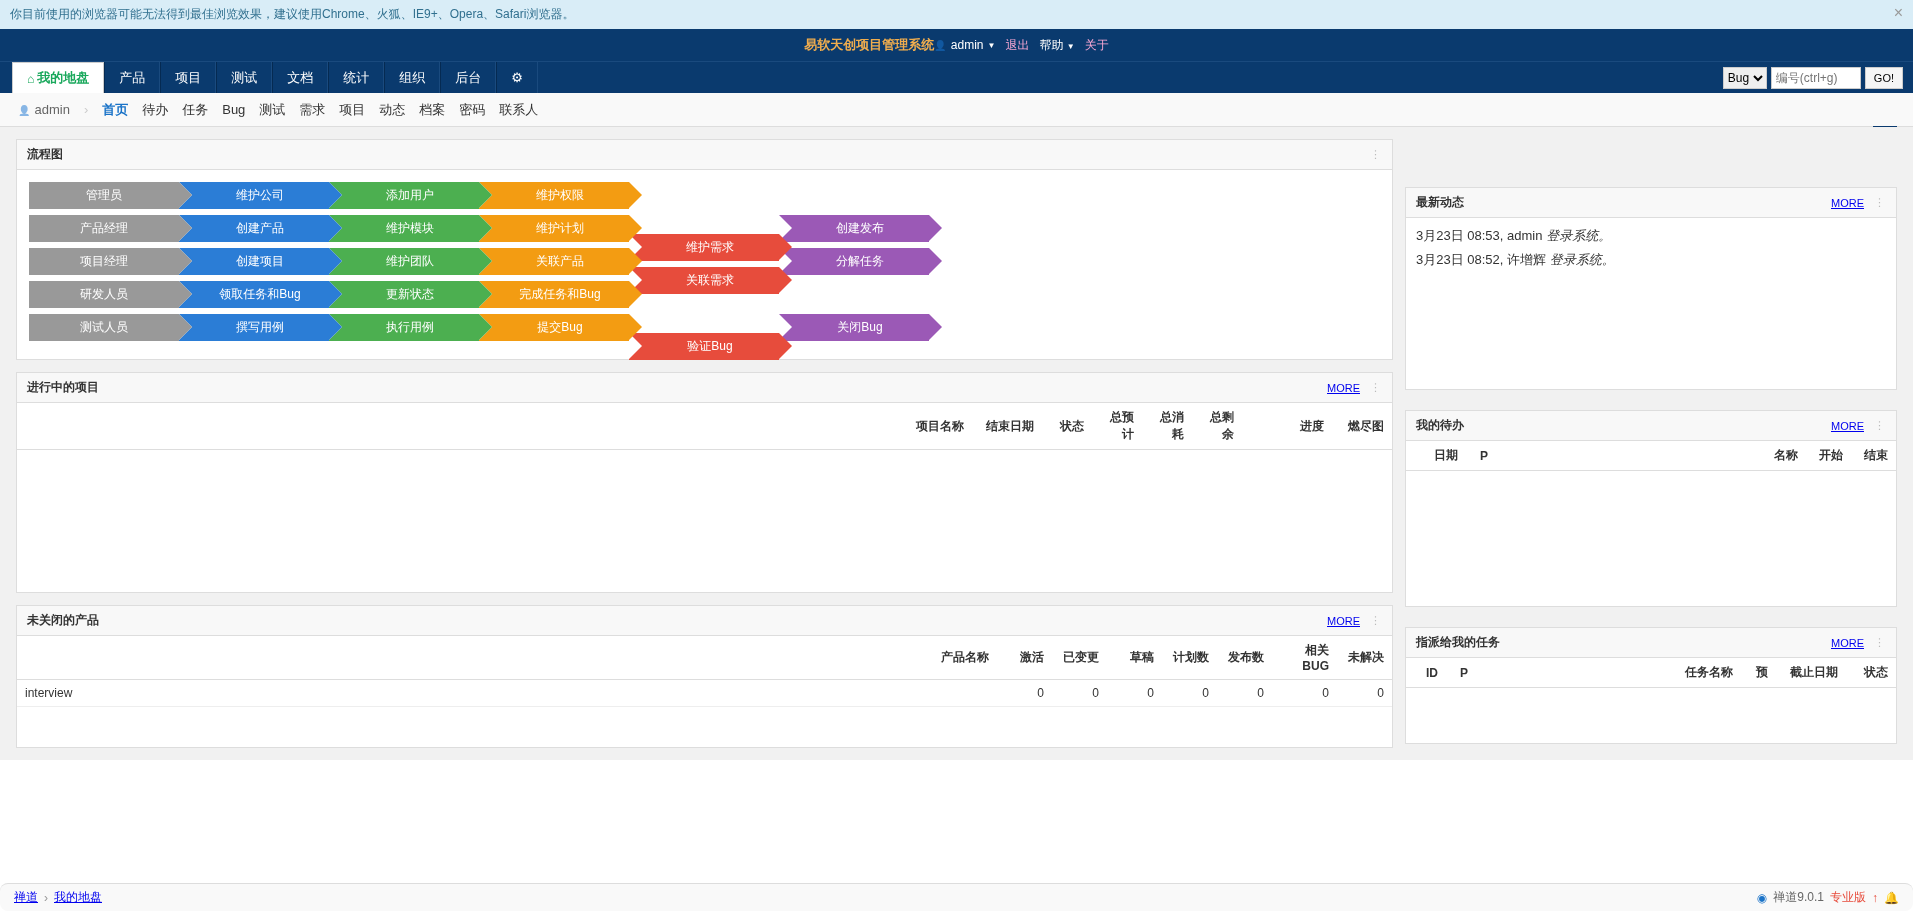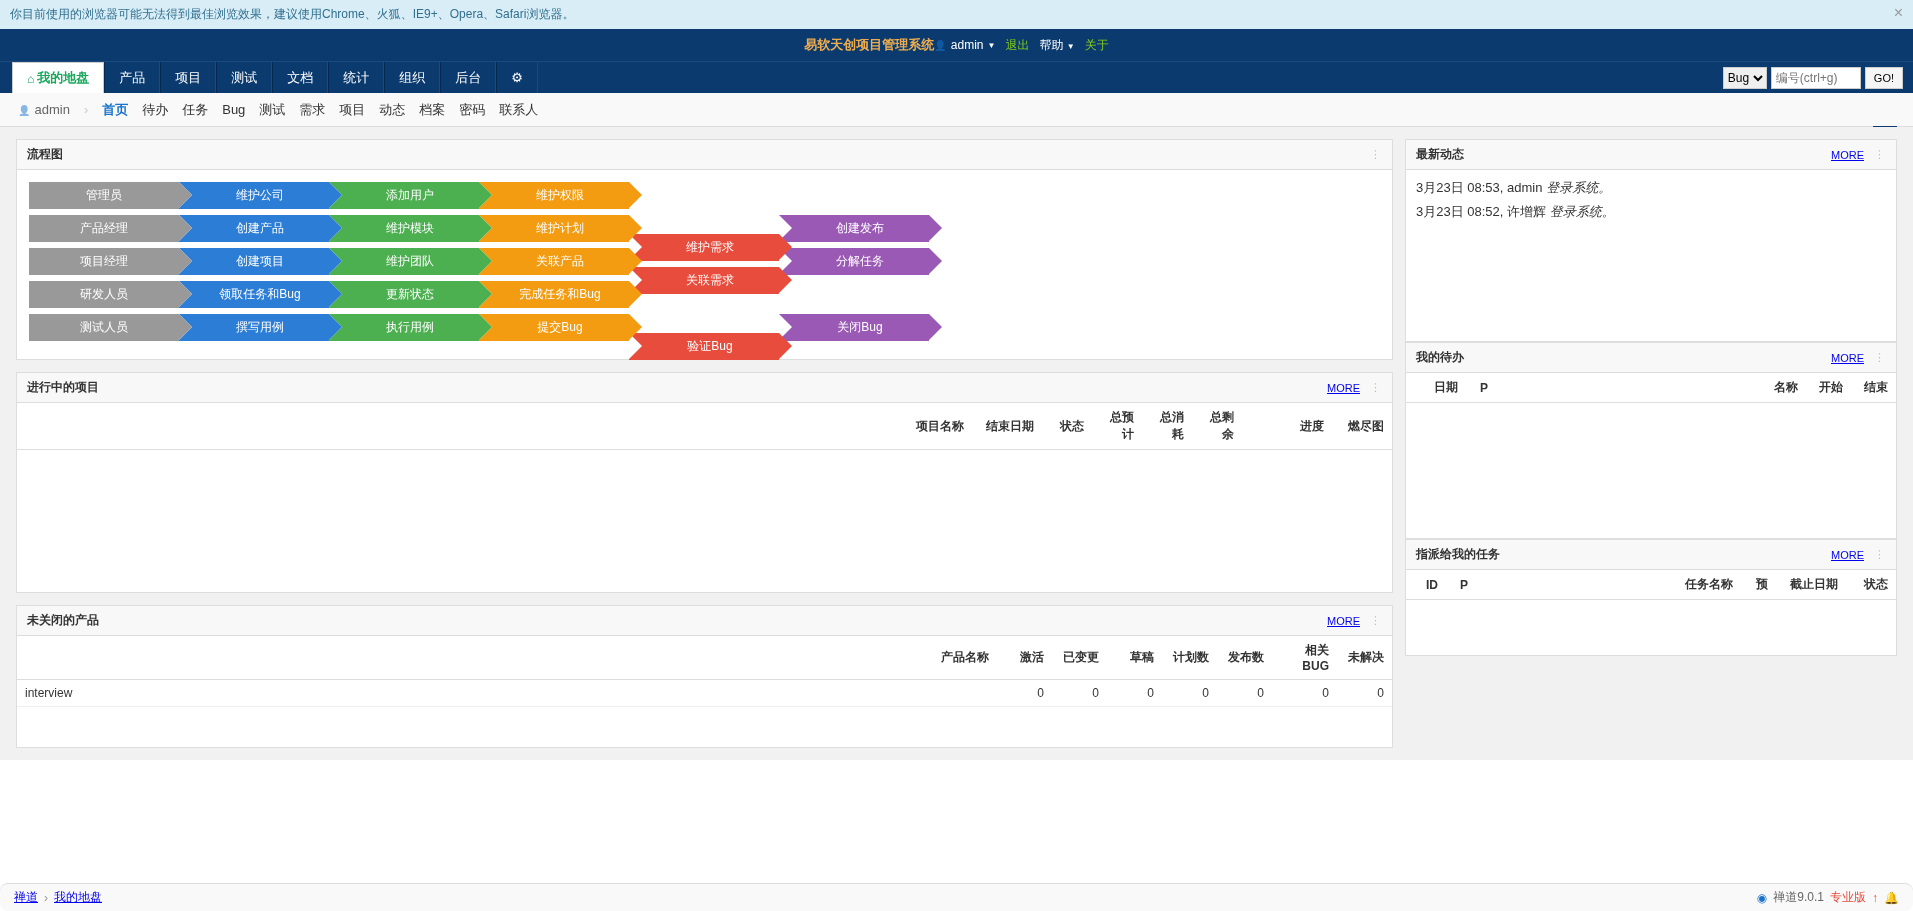--- a/index.html
+++ b/index.html
@@ -3,39 +3,39 @@
 <meta charset="utf-8">
 <style>
 * { margin: 0; padding: 0; box-sizing: border-box; }
 body { font-family: "Microsoft YaHei", Arial, sans-serif; font-size: 12px; color: #333; background: #fff; }
 .browser-warning { background: #d9edf7; color: #31708f; padding: 6px 10px; font-size: 12px; position: relative; }
 .browser-warning .close { position: absolute; right: 10px; top: 4px; cursor: pointer; color: #999; font-size: 16px; }
 .header { background: #0a3a6e; height: 32px; display: flex; align-items: center; justify-content: center; padding: 0 12px; color: #fff; }
 .brand { color: #f0ad4e; font-weight: bold; font-size: 13px; }
 .header-right { display: flex; align-items: center; gap: 10px; font-size: 12px; }
 .header-right .user { display: flex; align-items: center; gap: 4px; }
-.header-right a { color: #84cc16; text-decoration: none; }
+.header-right a { color: #f9a8d4; text-decoration: none; }
 .header-right .caret { font-size: 8px; }
 .mainnav { background: #0a3a6e; height: 32px; display: flex; align-items: stretch; justify-content: space-between; border-top: 1px solid #1a4a7e; }
 .mainnav-left { display: flex; align-items: stretch; margin-left: 12px; }
 .mainnav-item { padding: 0 14px; color: #fff; display: flex; align-items: center; cursor: pointer; border-right: 1px solid #1a4a7e; border-left: 1px solid #052a52; font-size: 13px; }
 .mainnav-item.active { background: #fff; color: #1aa85c; font-weight: bold; border: 1px solid #ccc; border-bottom: none; }
 .mainnav-item.active .home-icon { color: #1aa85c; }
 .mainnav-right { display: flex; align-items: center; gap: 4px; margin-right: 10px; }
 .mainnav-right select { height: 22px; font-size: 12px; border: 1px solid #ccc; }
 .mainnav-right input { height: 22px; width: 90px; font-size: 12px; padding: 0 4px; border: 1px solid #ccc; }
 .mainnav-right button { height: 22px; padding: 0 8px; font-size: 11px; background: #f5f5f5; border: 1px solid #ccc; cursor: pointer; }
 .subnav { background: #f9f9f9; border-bottom: 1px solid #ddd; height: 34px; display: flex; align-items: center; padding: 0 18px; gap: 14px; font-size: 13px; }
 .subnav .usr { color: #666; display: flex; align-items: center; gap: 4px; }
 .subnav .sep { color: #ccc; }
 .subnav a { color: #333; text-decoration: none; }
 .subnav a.active { color: #1a73c8; font-weight: bold; }
 .content { padding: 12px 16px; background: #f1f1f1; display: flex; gap: 12px; position: relative; }
 .col-left { flex: 1; display: flex; flex-direction: column; gap: 12px; }
-.col-right { width: 492px; display: flex; flex-direction: column; gap: 0; }
+.col-right { width: 492px; display: flex; flex-direction: column; gap: 20px; margin-top: 48px; }
 .panel { background: #fff; border: 1px solid #ddd; }
 .panel-head { height: 30px; background: #f8f8f8; border-bottom: 1px solid #ddd; display: flex; align-items: center; justify-content: space-between; padding: 0 10px; font-weight: bold; font-size: 12px; }
 .panel-head .more { font-size: 11px; color: #999; font-weight: normal; display: flex; align-items: center; gap: 10px; }
 .panel-head .dots { color: #bbb; letter-spacing: 1px; }
 .flow-body { padding: 12px; }
 .flow-row { display: flex; margin-bottom: 6px; height: 27px; }
 .arrow { position: relative; height: 27px; line-height: 27px; text-align: center; color: #fff; font-size: 12px; padding: 0 14px 0 26px; margin-right: 0; }
 .arrow:first-child { padding-left: 14px; }
 .arrow.gray { background: #999; }
 .arrow.blue { background: #2b7dd6; }

